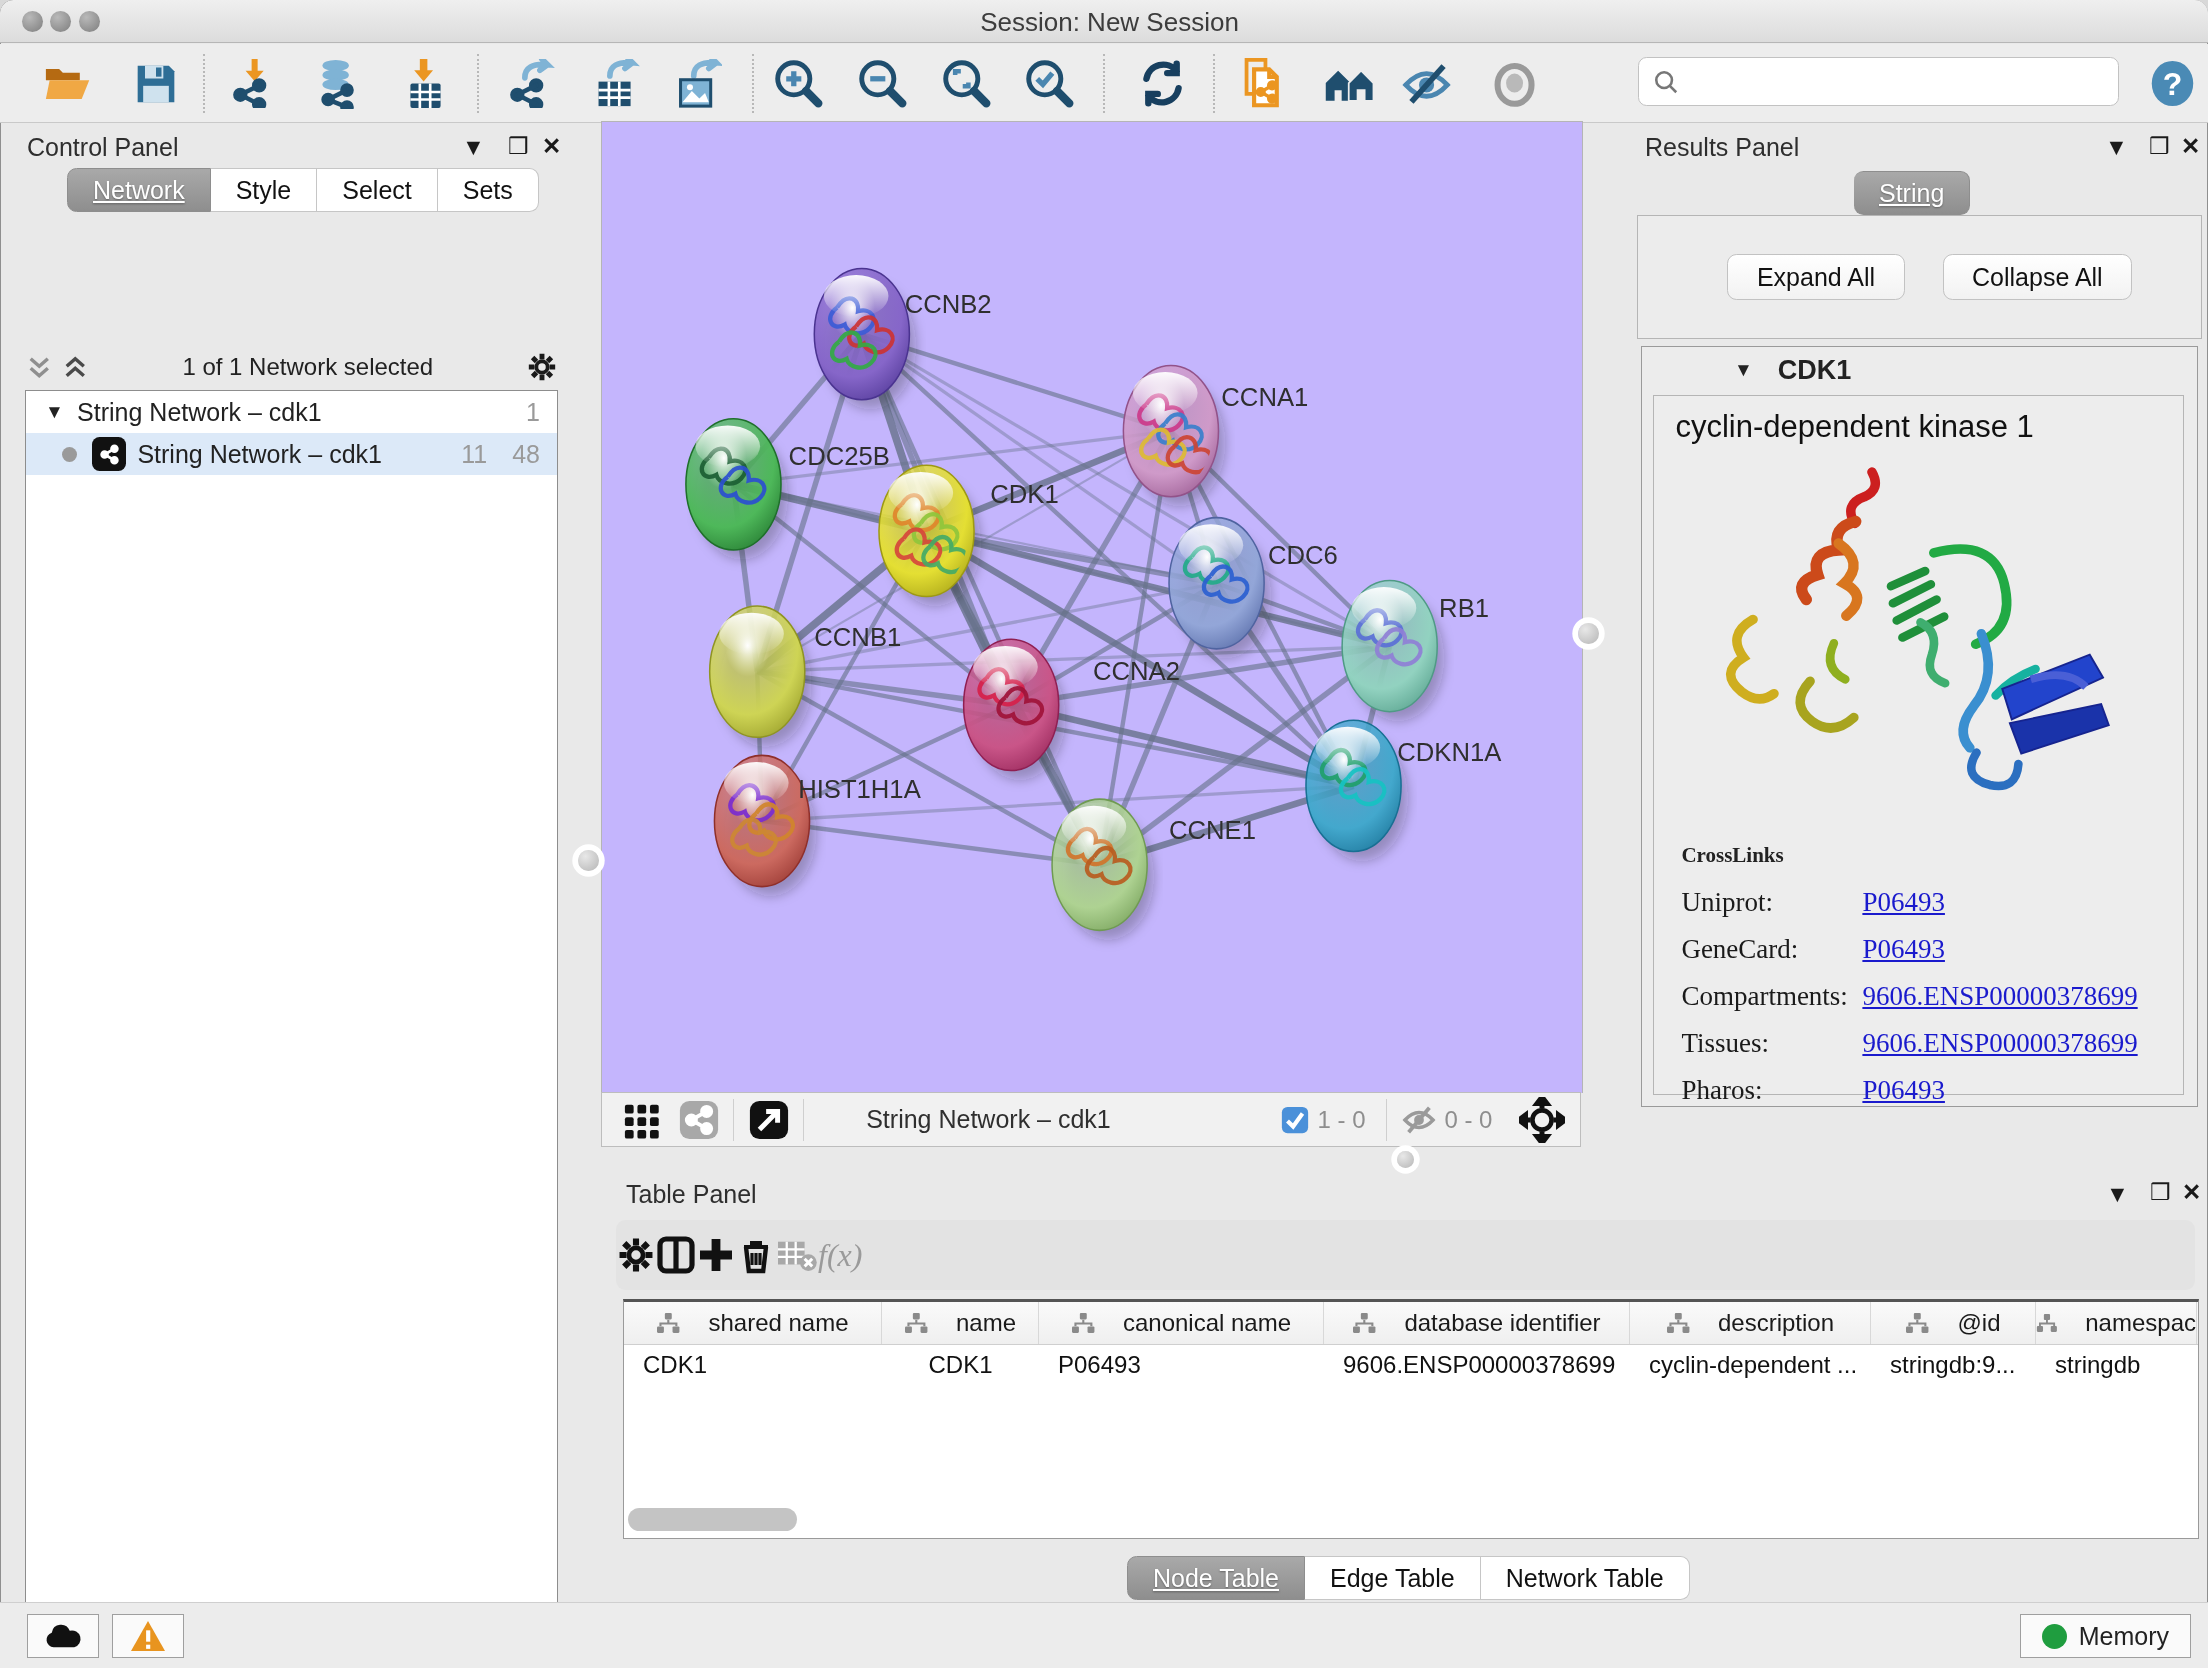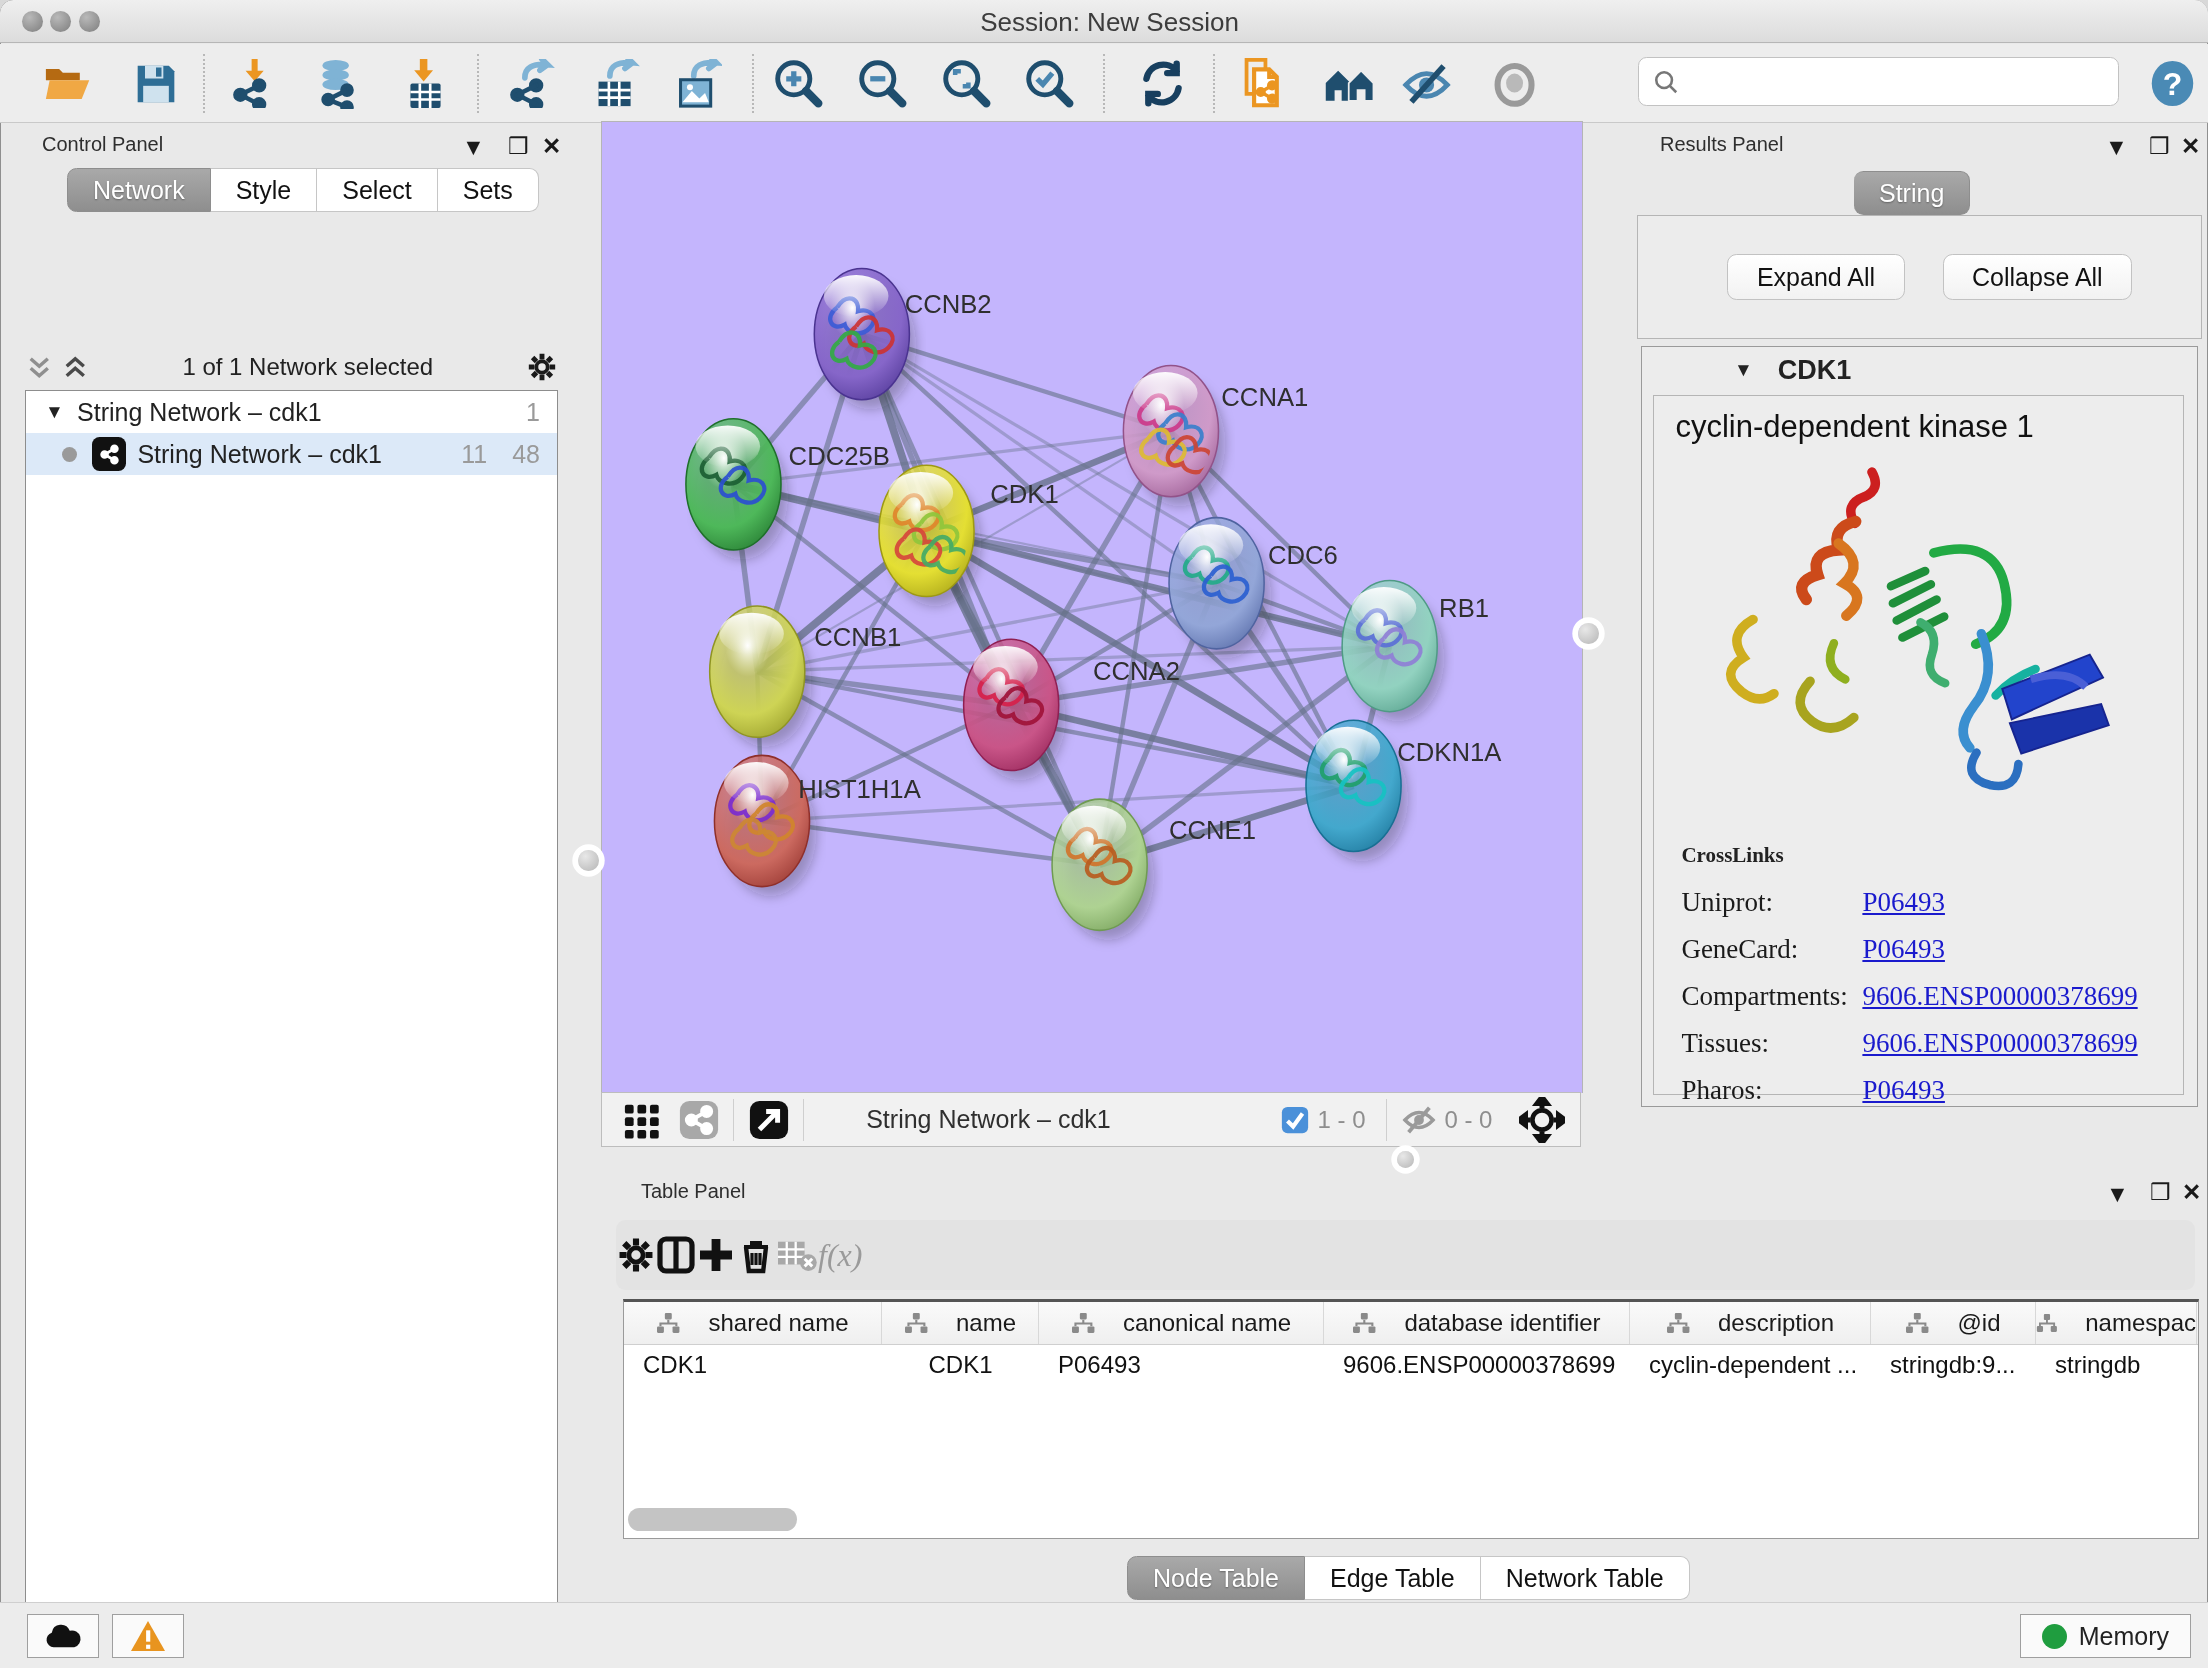--- a/index.html
+++ b/index.html
@@ -9,28 +9,28 @@
   .titlebar{position:absolute;left:0;top:0;width:2208px;height:42px;background:linear-gradient(#efefef,#dcdcdc);border-bottom:1.9px solid #b6b6b6;border-radius:13.3px 13.3px 0 0;padding-left:11px;}
   .traffic{position:absolute;top:10.5px;width:21px;height:21px;border-radius:50%;background:radial-gradient(circle at 35% 30%,#b9b9b9,#7d7d7d);}
   .title-text{position:absolute;left:0;right:0;top:6.7px;text-align:center;font-size:26px;color:#3c3c3c;}
   
   .toolbar{position:absolute;left:0;top:44px;width:2208px;height:78px;background:#ededed;border-bottom:1.9px solid #c9c9c9;}
   .tb-icon{position:absolute;top:13.3px;width:53px;height:53px;display:flex;align-items:center;justify-content:center;}
   .tb-sep{position:absolute;top:9.5px;height:59px;border-left:2.9px dotted #b8b8b8;}
   .searchbox{position:absolute;left:1638px;top:13.3px;width:481px;height:49px;background:#fff;border:1.9px solid #c2c2c2;border-radius:8.6px;display:flex;align-items:center;padding-left:13.3px;box-sizing:border-box;}
   .searchbox input{border:none;outline:none;font-size:24px;width:399px;background:transparent;font-family:"Liberation Sans",sans-serif;}
   
-  .panel-title{position:absolute;font-size:20px;color:#2e2e2e;margin-left:15px;}
+  .panel-title{position:absolute;font-size:25px;color:#2e2e2e;}
   .panel-ctrl{position:absolute;font-size:23px;color:#1a1a1a;line-height:28.5px;}
   
   .tabset{position:absolute;display:flex;}
   .tab{font-size:25px;padding:6.7px 25px;background:#fff;border:1.9px solid #c6c6c6;border-left-width:0;color:#111;white-space:nowrap;}
   .tab:first-child{border-left-width:1.9px;border-radius:9.5px 0 0 9.5px;}
   .tab:last-child{border-radius:0 9.5px 9.5px 0;}
-  .tab.sel{background:linear-gradient(#a9a9a9,#8e8e8e);color:#fff;border-color:#8e8e8e;text-shadow:0 1px 1.9px rgba(0,0,0,.35);}
+  .tab.sel{background:linear-gradient(#a9a9a9,#8e8e8e);color:#fff;border-color:#8e8e8e;text-shadow:0 1px 1.9px rgba(0,0,0,.35);text-decoration:underline;}
   
   .ctl-listheader{position:absolute;left:25px;top:224px;width:533px;height:42px;display:flex;align-items:center;}
   .tree{position:absolute;left:25px;top:268px;width:533px;height:1316px;background:#fff;border:1.9px solid #8d8d8d;box-sizing:border-box;}
   .tree-row{display:flex;align-items:center;height:42px;font-size:25px;}
   .tree-row .cnt{color:#9a9a9a;}
   .tree-row.sel{background:#dce9f8;}
   .share-badge{width:34px;height:34px;border-radius:7.6px;background:#111;display:flex;align-items:center;justify-content:center;margin-right:11.4px;}
   
   .netwrap{position:absolute;left:601px;top:121px;width:980px;height:971px;background:#c4b5fd;border:1px solid #b5b5b5;border-bottom:none;}
   .netstatus{position:absolute;left:601px;top:1092px;width:980px;height:55px;background:#f1f1f1;border:1px solid #bdbdbd;display:flex;align-items:center;box-sizing:border-box;}

